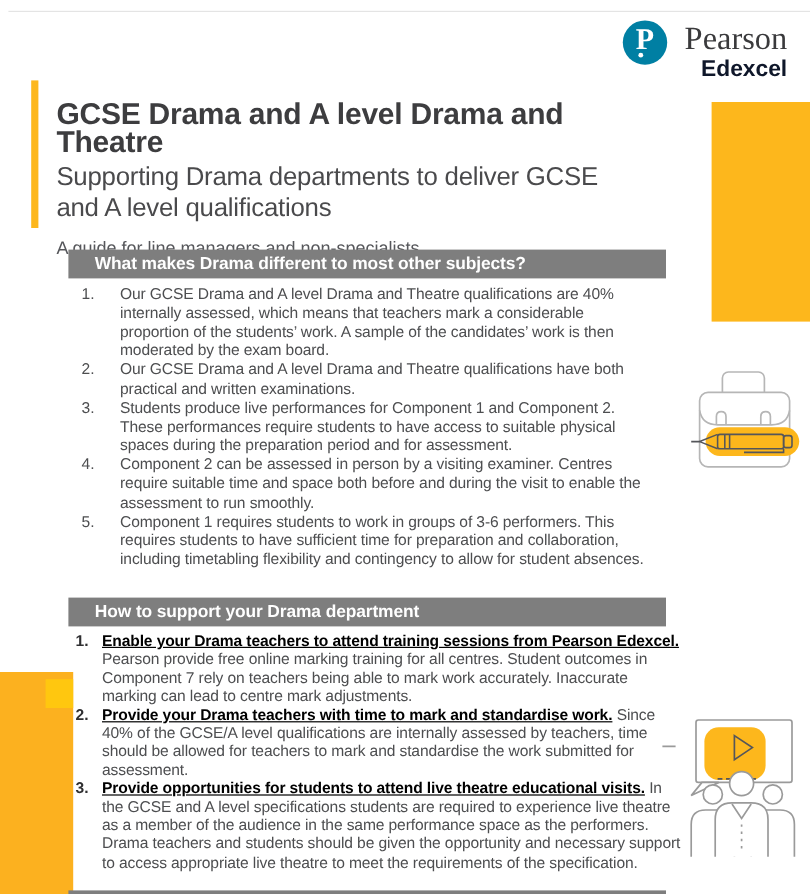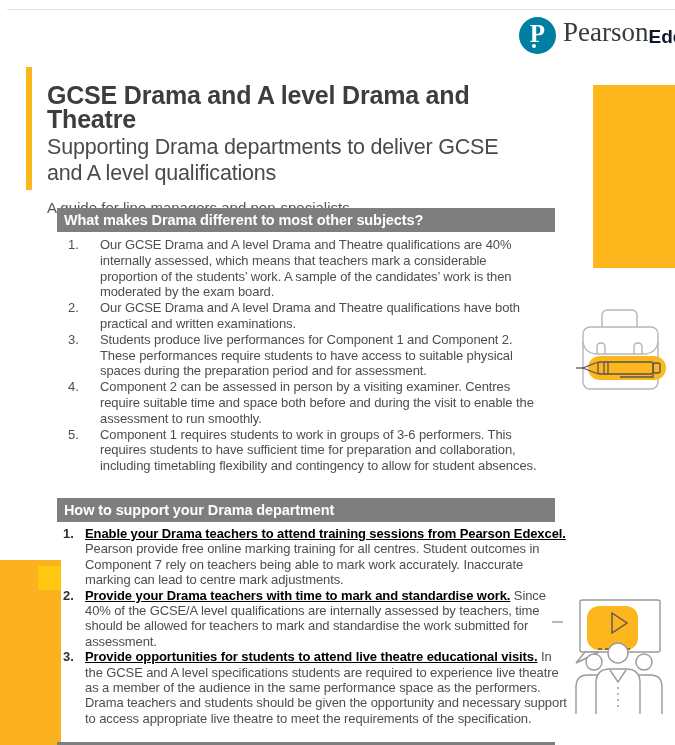--- a/index.html
+++ b/index.html
@@ -10,39 +10,39 @@
   .edge-top{position:absolute;left:7px;top:9px;width:668px;height:1px;background:#e4e4e4;}
 
   
   .brand{position:absolute;left:519px;top:17px;display:flex;align-items:flex-start;}
   .logo-circle{width:37px;height:37px;border-radius:50%;background:#007fa3;position:relative;
     display:flex;align-items:center;justify-content:center;}
   .logo-circle span{color:#fff;font-family:"Liberation Serif",serif;font-weight:700;
     font-size:25px;line-height:25px;margin-top:-4px;}
   .logo-circle::after{content:"";position:absolute;left:13px;bottom:6px;width:4px;height:4px;
     border-radius:50%;background:#ffffff;}
-  .brand-text{display:flex;align-items:flex-end;margin-left:7px;width:93px;}
+  .brand-text{display:flex;flex-direction:column;align-items:flex-end;margin-left:7px;width:93px;}
   .brand-name{font-family:"Liberation Serif",serif;font-size:27px;line-height:30px;color:#3a3a3c;}
   .brand-sub{font-size:19px;font-weight:700;color:#0f172a;line-height:20px;margin-top:1px;}
 
   
   .accent-left{position:absolute;left:26px;top:67px;width:6px;height:123px;background:#fdb71c;}
   .accent-right{position:absolute;left:593px;top:85px;width:82px;height:183px;background:#fdb71c;}
   .accent-bottom{position:absolute;left:0;top:560px;width:61px;height:185px;background:#fcb11f;}
   .accent-bottom-sq{position:absolute;right:0;top:6px;width:23px;height:24px;background:#ffc70f;}
 
   
   .content{position:absolute;left:47px;top:83px;width:505px;}
   .content h1{margin:0 0 3px 0;font-size:25px;line-height:24px;font-weight:700;color:#3d3d3f;letter-spacing:-0.2px;}
   .content h2{margin:0 0 13px 0;font-size:21.5px;line-height:26px;font-weight:400;color:#4a4a4c;width:492px;letter-spacing:-0.2px;}
   .tagline{margin:0;font-size:15px;color:#56575b;}
 
   
   .sec-bar{position:absolute;left:57px;width:498px;height:24px;background:#7e7e7e;color:#fff;
-    font-size:14.5px;font-weight:700;line-height:24px;padding-left:7px;box-sizing:border-box;letter-spacing:-0.1px;}
+    font-size:14.5px;font-weight:700;line-height:24px;padding-left:22px;box-sizing:border-box;letter-spacing:-0.1px;}
   .sec-bar.s1{top:208px;}
   .sec-bar.s2{top:498px;}
   .bottom-sliver{position:absolute;left:57px;top:742px;width:498px;height:3px;background:#7e7e7e;}
 
   
   .olist{position:absolute;left:57px;font-size:13px;letter-spacing:-0.1px;color:#4d4e50;}
   .olist .row{display:flex;}
   .olist1{top:237px;width:492px;line-height:15.8px;}
   .olist1 .num{flex:none;width:43px;box-sizing:border-box;padding-left:11px;}
   .olist1 .txt{width:447px;}

